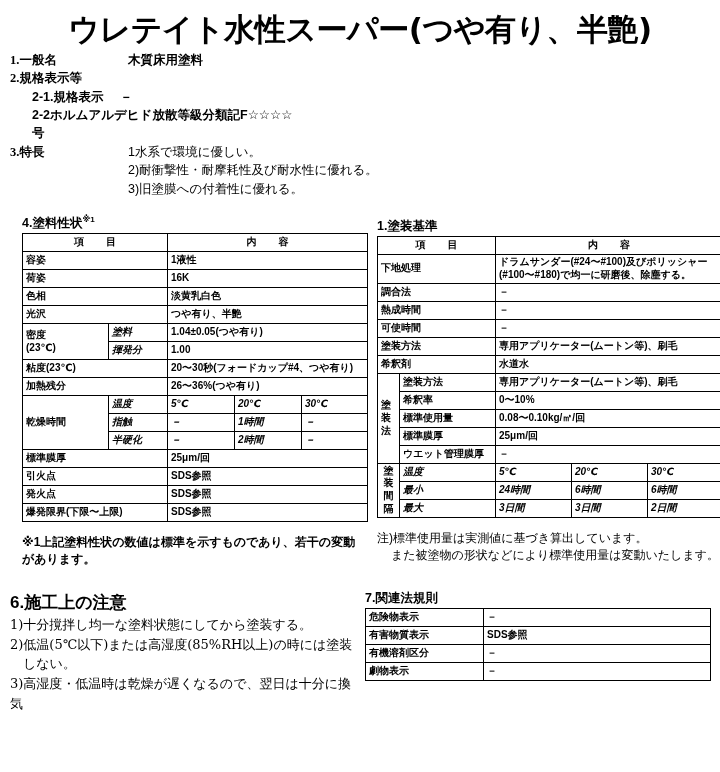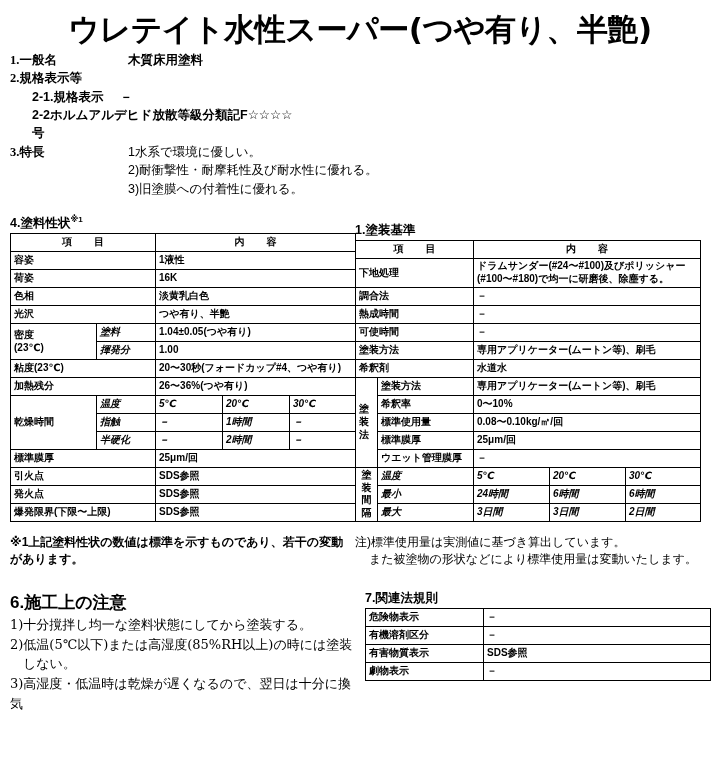--- a/index.html
+++ b/index.html
@@ -58,22 +58,24 @@
   }
   .hvalue.bold { font-weight: 700; }
   .feature-list {
     font-weight: 400;
   }
   .feature-list div { line-height: 1.5; }
 
   
   .columns {
     display: flex;
+    gap: 10px;
     margin-top: 16px;
-    align-items: flex-end;
+    align-items: center;
+    margin-left: 12px;
   }
   .col {
     width: 345px;
     flex: 0 0 345px;
   }
 
   .sec-title {
     font-size: 12.5px;
     font-weight: 700;
     margin-bottom: 2px;
@@ -416,28 +418,28 @@
         <colgroup>
             <col style="width:118px">
             <col style="width:227px">
           </colgroup>
         <tbody>
           <tr>
             <td>危険物表示</td>
             <td>－</td>
           </tr>
           <tr>
+            <td>有害物質表示</td>
+            <td>SDS参照</td>
+          </tr>
+          <tr>
             <td>有機溶剤区分</td>
             <td>－</td>
           </tr>
           <tr>
-            <td>有害物質表示</td>
-            <td>SDS参照</td>
-          </tr>
-          <tr>
             <td>劇物表示</td>
             <td>－</td>
           </tr>
         </tbody>
       </table>
     </div>
   </div>
 
 </div>
 

